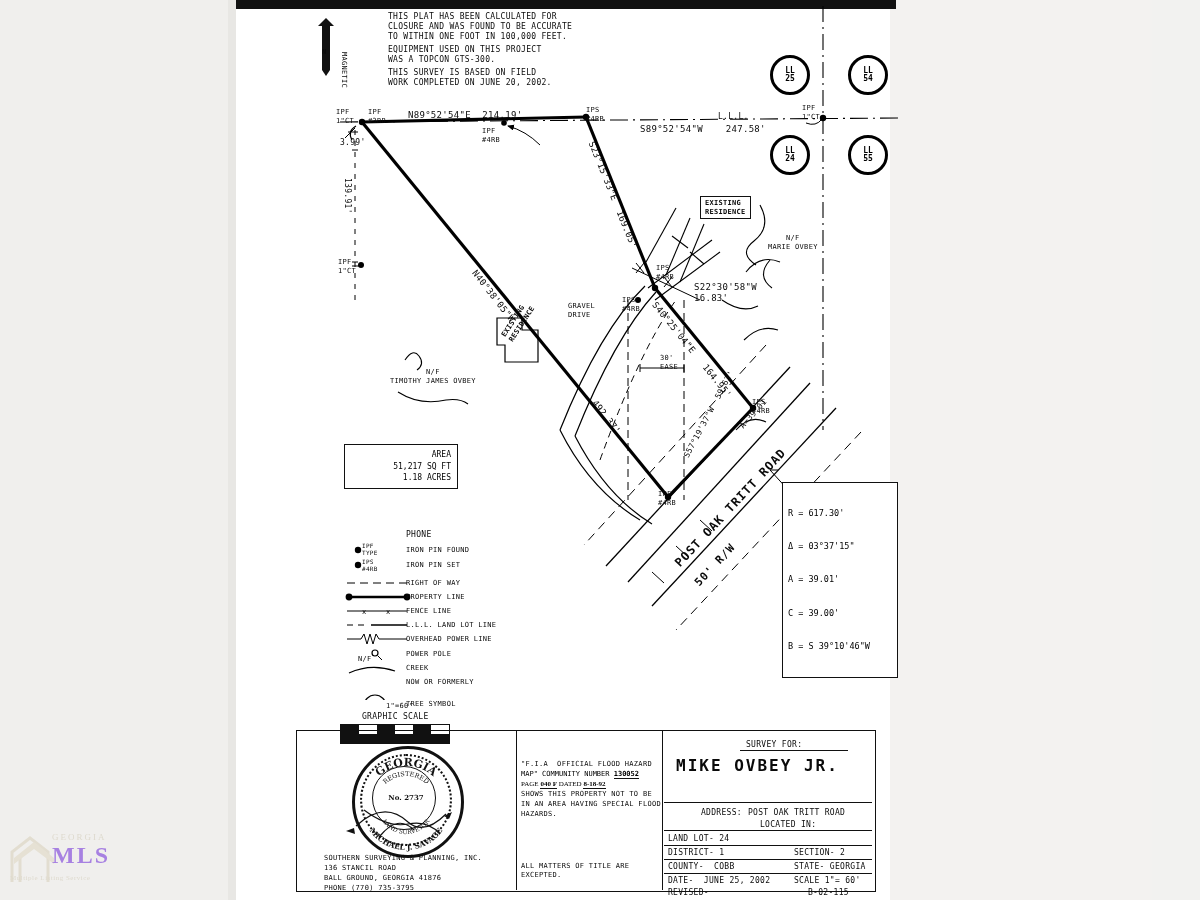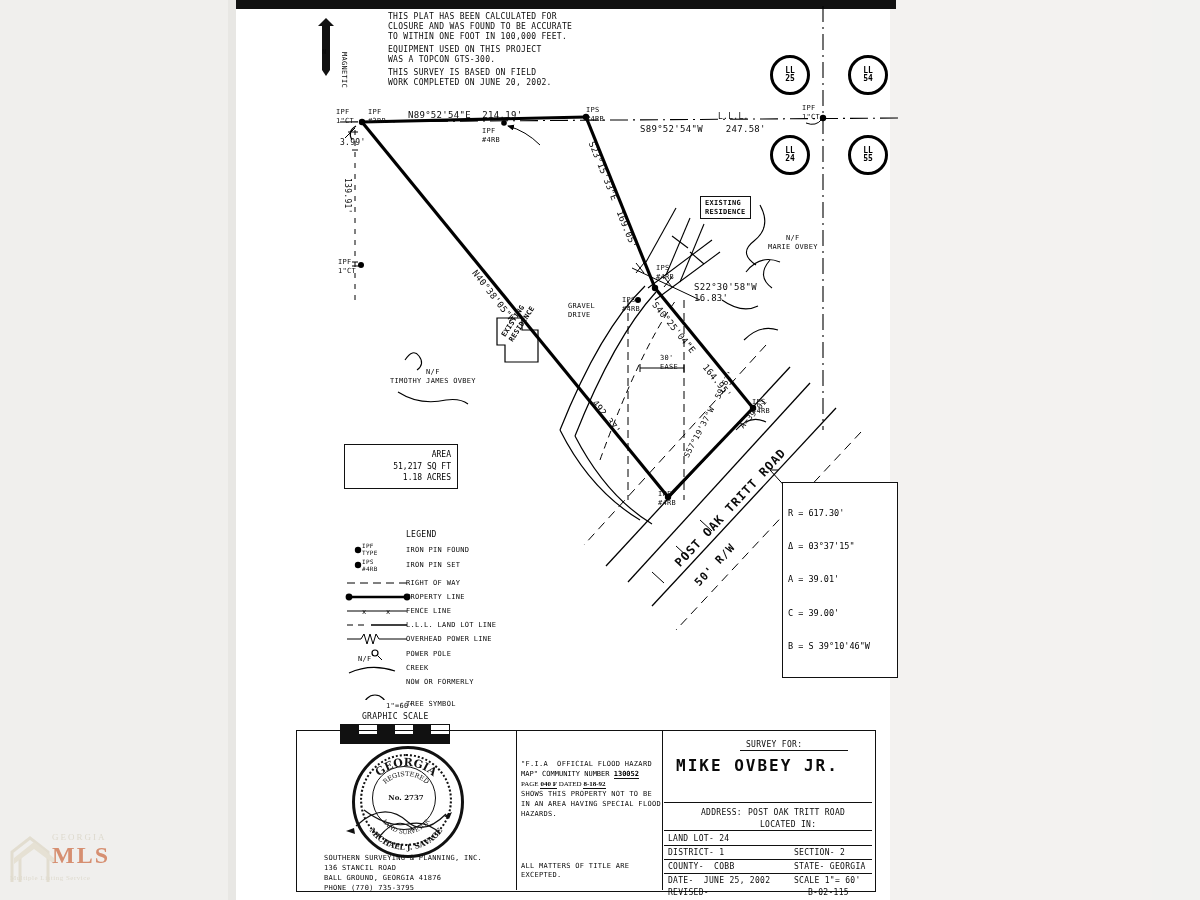--- a/index.html
+++ b/index.html
@@ -279,21 +279,21 @@
   </div>
 
   <div class="bx curvebox" style="left:782px;top:482px;width:104px">
     <div>R = 617.30'</div>
     <div>Δ = 03°37'15"</div>
     <div>A = 39.01'</div>
     <div>C = 39.00'</div>
     <div>B = S 39°10'46"W</div>
   </div>
 
-  <div class="txt t8" style="left:406px;top:530px">LEGEND</div>
+  <div class="txt t8" style="left:406px;top:530px">PHONE</div>
 
   <svg width="130" height="160" style="left:345px;top:540px">
     <circle cx="13" cy="10" r="3.2" fill="#000"></circle>
     <circle cx="13" cy="25" r="3.2" fill="#000"></circle>
     <line x1="2" y1="43" x2="62" y2="43" stroke="#000" stroke-width="1" stroke-dasharray="8 5"></line>
     <line x1="4" y1="57" x2="62" y2="57" stroke="#000" stroke-width="2.4"></line>
     <circle cx="4" cy="57" r="3.4" fill="#000"></circle>
       <circle cx="62" cy="57" r="3.4" fill="#000"></circle>
     <line x1="2" y1="71" x2="62" y2="71" stroke="#000" stroke-width="1"></line>
     <text x="17" y="74" font-size="7" font-family="DejaVu Sans Mono">x</text>
@@ -426,17 +426,17 @@
 
   <div id="wm">
     <svg width="118" height="58" style="left:0;top:0">
       <g fill="none" stroke="#d8d0ba" stroke-width="3">
         <path d="M4 54 V24 L22 10 L40 24 V54"></path>
         <path d="M12 54 V28 L26 17 L40 28"></path>
       </g>
       <path d="M6 30 L26 14 L46 30 L46 36 L26 21 L6 36 Z" fill="#ded6c0"></path>
     </svg>
     <div class="wmtxt" style="left:44px;top:4px;font-size:9px">GEORGIA</div>
-    <div class="wmtxt" style="left:44px;top:14px;font-size:24px;color:#c2410c;font-weight:bold">MLS</div>
+    <div class="wmtxt" style="left:44px;top:14px;font-size:24px;color:#6d28d9;font-weight:bold">MLS</div>
     <div class="wmtxt" style="left:2px;top:46px;font-size:7px;letter-spacing:.5px">Multiple Listing Service</div>
   </div>
 
 </div>
 
 </body></html>

